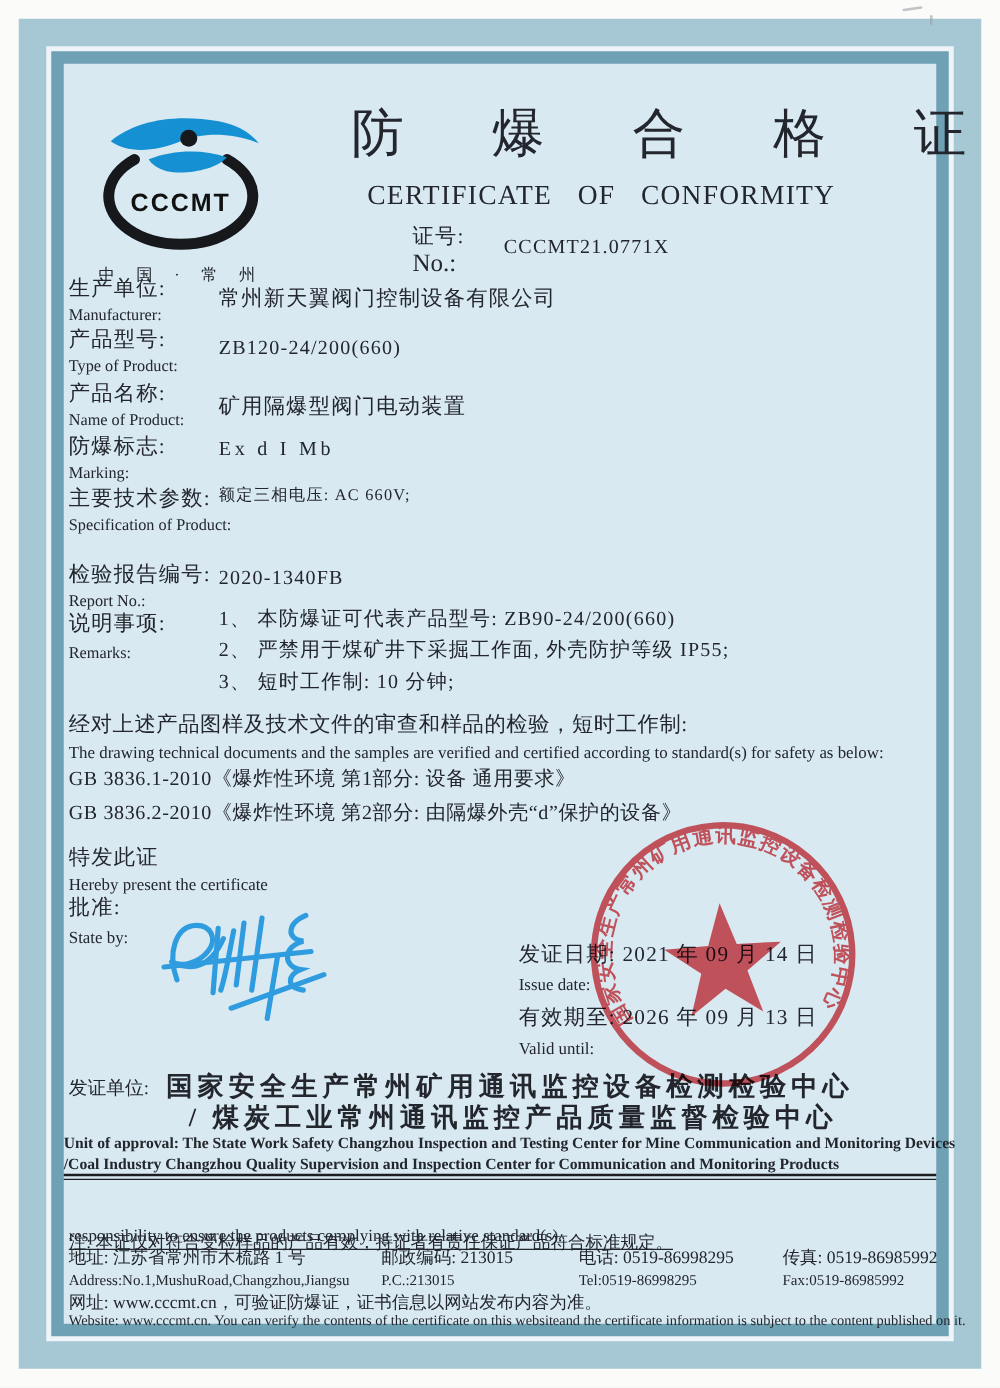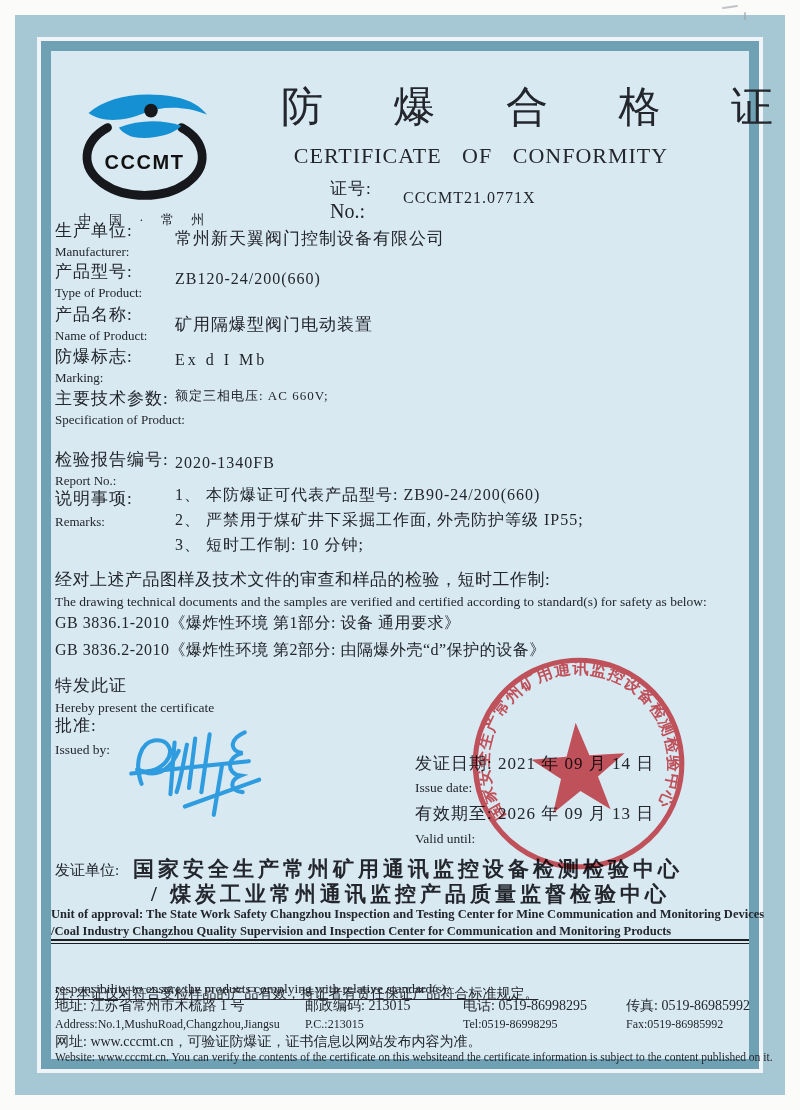--- a/index.html
+++ b/index.html
@@ -88,21 +88,21 @@
   <div class="abs value" style="left:124px;top:484px;">3、 短时工作制: 10 分钟;</div>
 
   <div class="abs gb" style="left:4px;top:517px;font-size:17px;">经对上述产品图样及技术文件的审查和样品的检验，短时工作制:</div>
   <div class="abs small" style="left:4px;top:543px;">The drawing technical documents and the samples are verified and certified according to standard(s) for safety as below:</div>
   <div class="abs gb" style="left:4px;top:562px;">GB 3836.1-2010《爆炸性环境 第1部分: 设备 通用要求》</div>
   <div class="abs gb" style="left:4px;top:589px;">GB 3836.2-2010《爆炸性环境 第2部分: 由隔爆外壳“d”保护的设备》</div>
 
   <div class="abs cn-label" style="left:4px;top:623px;">特发此证</div>
   <div class="abs small" style="left:4px;top:649px;">Hereby present the certificate</div>
   <div class="abs cn-label" style="left:4px;top:663px;">批准:</div>
-  <div class="abs small" style="left:4px;top:691px;">Issued by:</div>
+  <div class="abs small" style="left:4px;top:691px;">State by:</div>
 
   <div class="abs" style="left:72px;top:668px;width:165px;height:105px;">
     <svg width="165" height="105" viewBox="0 0 160 100">
       <g fill="none" stroke="#2f9cdf" stroke-width="4" stroke-linecap="round">
         <path d="M 18,62 C 10,40 18,22 30,20 C 44,18 50,30 42,40 C 34,50 20,52 14,48"></path>
         <path d="M 14,48 C 30,56 44,52 54,30"></path>
         <path d="M 50,22 L 46,72"></path>
         <path d="M 62,24 C 58,44 56,58 52,70"></path>
         <path d="M 70,18 L 64,66"></path>
         <path d="M 84,14 L 76,70"></path>

